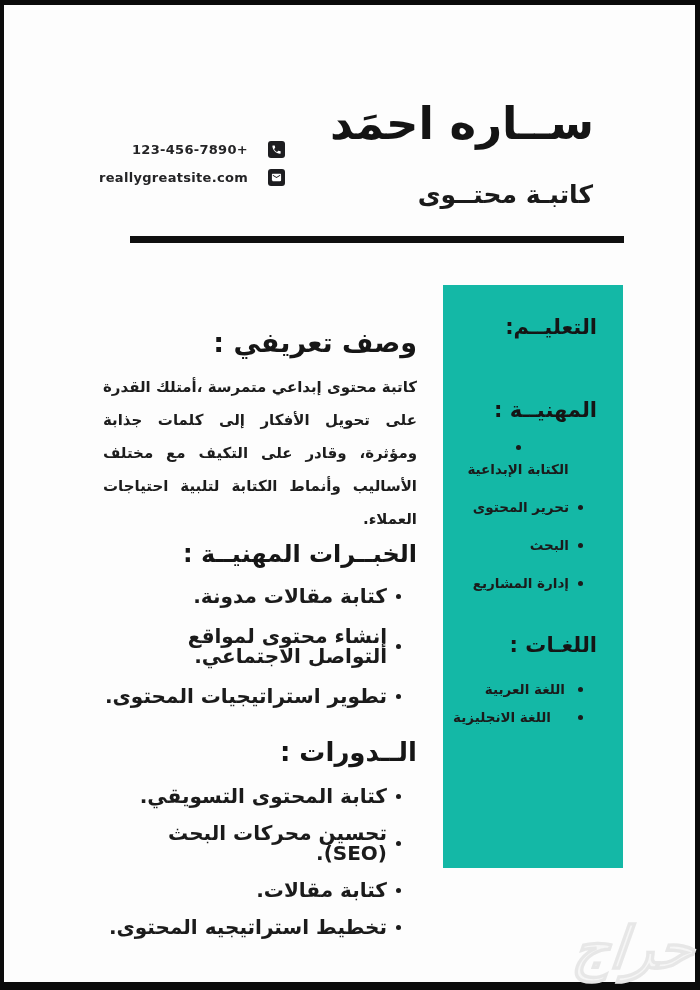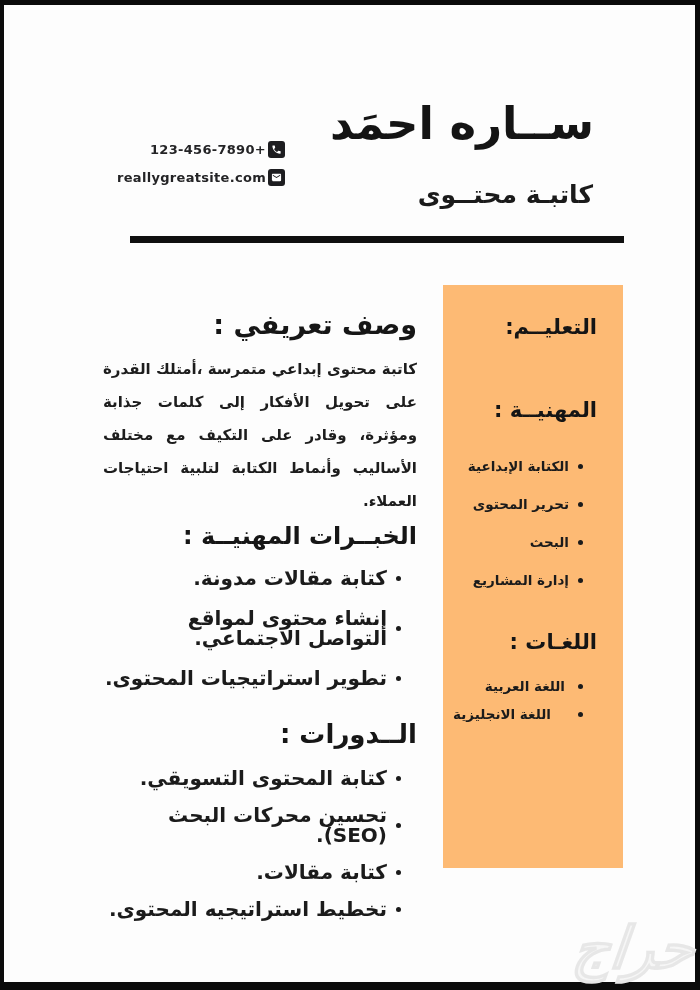--- a/index.html
+++ b/index.html
@@ -15,41 +15,41 @@
   }
   .sheet {
     position: absolute; left: 4px; top: 5px; right: 5px; bottom: 8px;
     background: #fdfdfd;
   }
   
   .contact {
     position: absolute; top: 141px; right: 415px;
     display: flex; flex-direction: column; gap: 11px; align-items: flex-end;
   }
-  .contact-row { direction: ltr; display: flex; align-items: center; gap: 2px; }
+  .contact-row { direction: ltr; display: flex; align-items: center; gap: 20px; }
   .contact-text { font-size: 13px; font-weight: bold; color: #242426; letter-spacing: .3px; }
   .badge {
     width: 17px; height: 17px; background: #1d1d20; border-radius: 3px;
     display: flex; align-items: center; justify-content: center; flex: 0 0 auto;
   }
   .badge svg { width: 11px; height: 11px; fill: #ffffff; }
   .name {
     position: absolute; top: 96px; right: 106px; margin: 0;
     font-size: 45px; line-height: 1.25; font-weight: bold; color: #141414;
     direction: rtl; white-space: nowrap;
   }
   .job-title {
     position: absolute; top: 180px; right: 107px;
     font-size: 25px; font-weight: bold; color: #1a1a1a; direction: rtl; white-space: nowrap;
   }
   .divider { position: absolute; left: 130px; top: 236px; width: 494px; height: 7px; background: #101010; }
 
   
   .left-col {
-    position: absolute; left: 103px; top: 306px; width: 314px;
+    position: absolute; left: 103px; top: 324px; width: 314px;
     direction: rtl; text-align: right; color: #1b1b1b;
   }
   .left-col h2 { margin: 0; font-weight: bold; color: #161616; }
   .h-profile { font-size: 27px; line-height: 38px; }
   .h-exp { font-size: 24px; line-height: 36px; margin-top: 0; }
   .h-courses { font-size: 26px; line-height: 36px; margin-top: 28px !important; }
   .para {
     margin: 9px 0 0; font-size: 15px; font-weight: bold; line-height: 33px;
     text-align: justify; color: #1d1d1d;
   }
@@ -61,31 +61,31 @@
   .dot { width: 5px; height: 5px; border-radius: 50%; background: #1b1b1b; flex: 0 0 auto; }
   .left-col ul { padding-right: 16px; }
   .exp-list .li:first-child { margin-top: 14px; }
   .exp-list .li + .li { margin-top: 20px; text-align: right; }
   .course-list .li:first-child { margin-top: 16px; }
   .course-list .li + .li { margin-top: 17px; }
 
   
   .panel {
     position: absolute; left: 443px; top: 285px; width: 180px; height: 583px;
-    background: #fdba74; padding: 28px 26px 0 10px;
+    background: #14b8a6; padding: 28px 26px 0 10px;
     direction: rtl; text-align: right; color: #1a1a1a;
   }
   .panel h3 { margin: 0; font-size: 21px; line-height: 28px; font-weight: bold; color: #151515; white-space: nowrap; }
   .h-skills { margin-top: 55px !important; }
   .h-lang { margin-top: 38px !important; }
   .panel ul { padding-right: 14px; }
   .panel .li { font-size: 13.5px; line-height: 20px; }
   .edu-list .li:first-child { margin-top: 22px; }
   .edu-list .li + .li { margin-top: 22px; }
-  .skill-list .li:first-child { margin-top: 32px; }
+  .skill-list .li:first-child { margin-top: 21px; flex-direction: column; }
   .skill-list .li + .li { margin-top: 18px; }
   .lang-list .li:first-child { margin-top: 20px; gap: 13px; }
   .lang-list .li + .li { margin-top: 8px; justify-content: space-between; }
 
   
   .watermark {
     position: absolute; right: 6px; bottom: 8px;
     font-size: 58px; font-weight: bold; font-style: italic;
     color: #f6f6f6; -webkit-text-stroke: 1.5px #e7e7e7;
     direction: rtl; transform: skewX(-6deg); letter-spacing: 4px;

